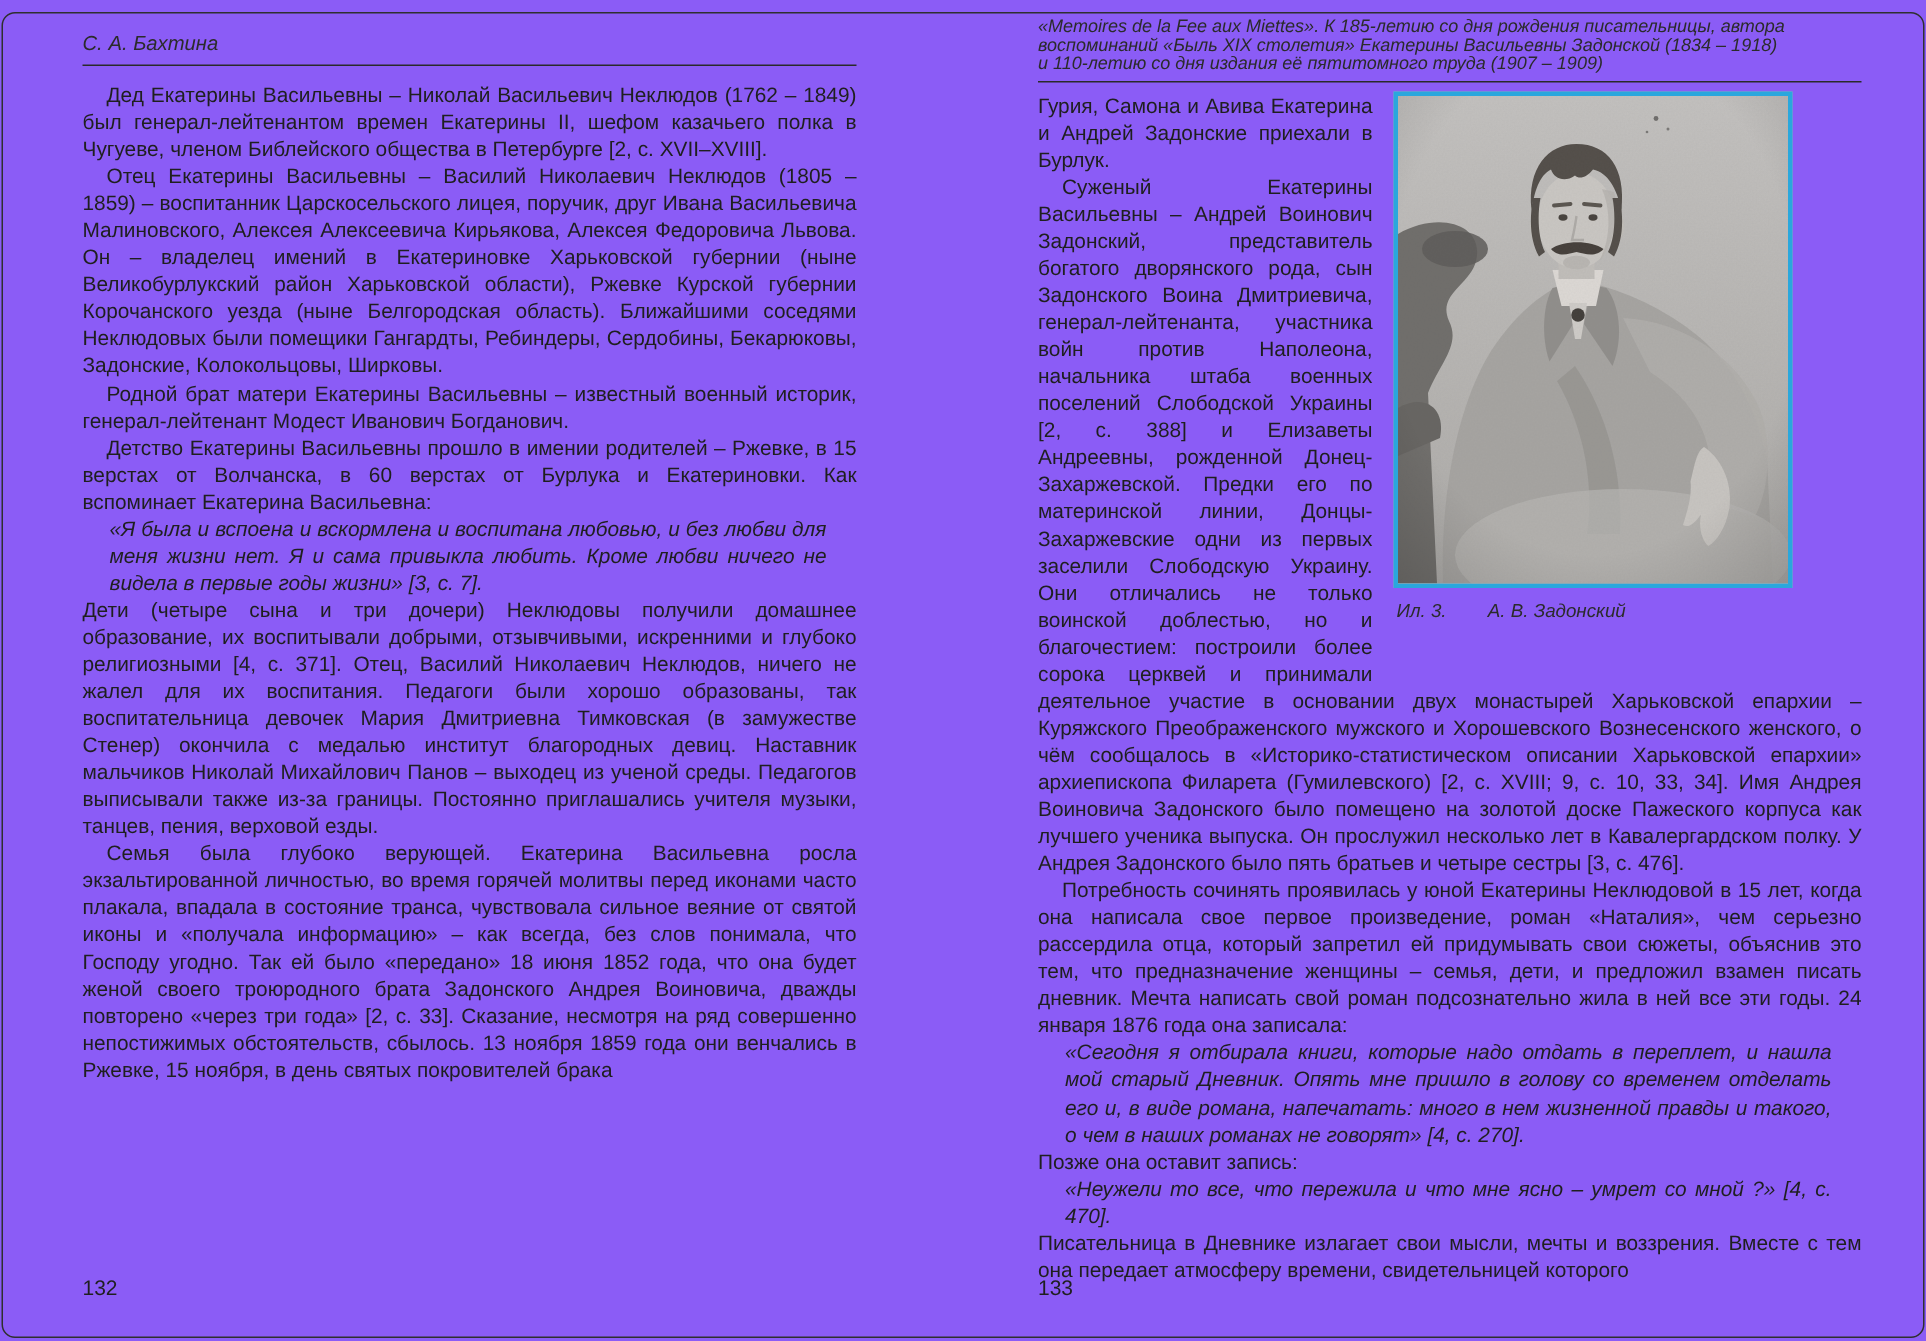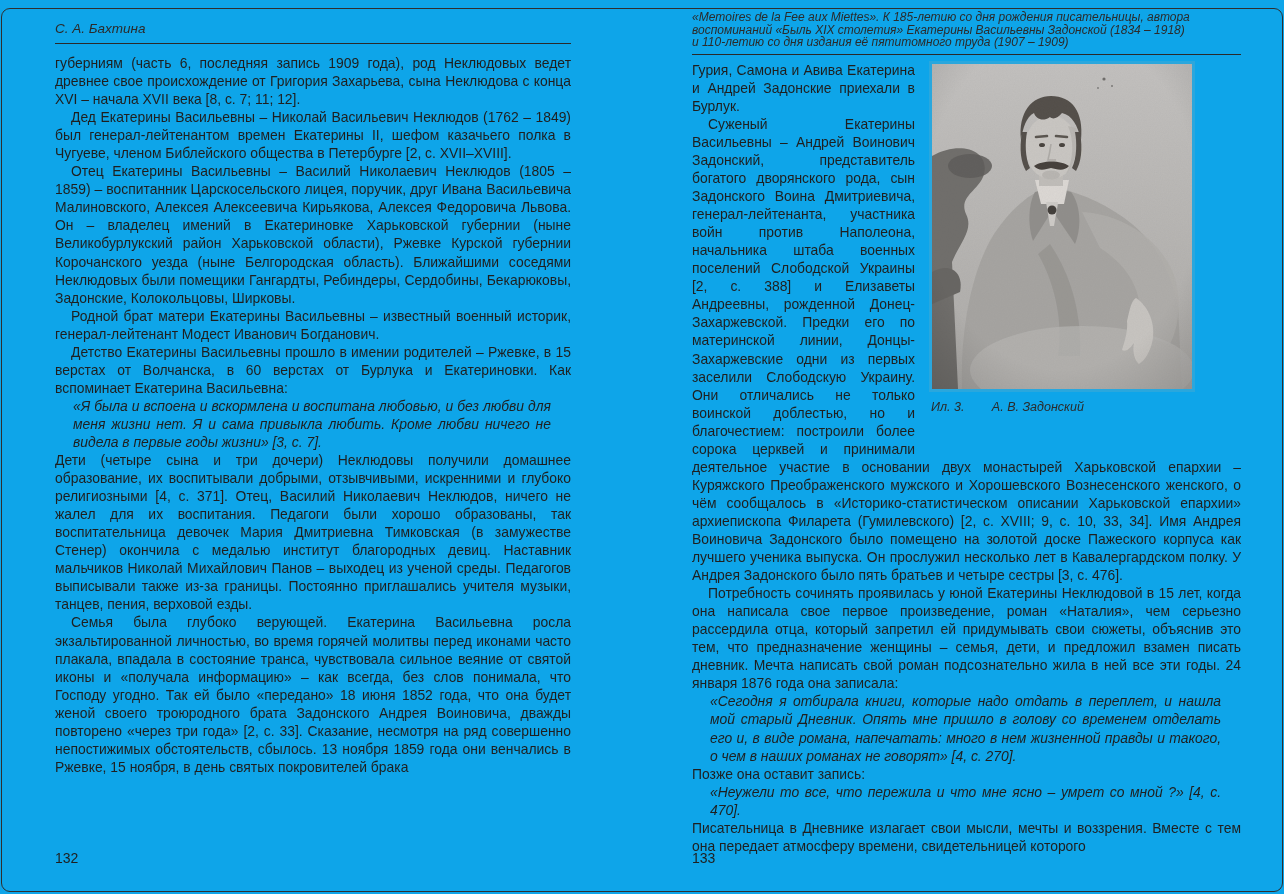--- a/index.html
+++ b/index.html
@@ -1,18 +1,18 @@
 <!DOCTYPE html>
 <html lang="ru"><head>
 <meta charset="utf-8">
 <style>
   html,body { margin:0; padding:0; background:#ffffff; }
   .screen {
     position:relative; width:1284px; height:894px; box-sizing:border-box;
-    background:#0ea5e9; overflow:hidden;
+    background:#8b5cf6; overflow:hidden;
     font-family:"Liberation Sans", sans-serif; color:#1f1f1f;
   }
   .frame {
     position:absolute; left:1px; top:8px; right:1px; bottom:2px;
     border:1.6px solid #2f2f2f; border-radius:9px; pointer-events:none;
   }
   .page { position:absolute; }
   .page.left  { left:55px; top:21px; width:516px; }
   .page.right { left:692px; top:11px; width:549px; }
 
@@ -58,21 +58,20 @@
 <body>
 
 <div class="screen">
   <div class="frame"></div>
 
   <section class="page left">
     <header class="runhead left-head">
       <span>С. А. Бахтина</span>
     </header>
     <div class="body">
-        <p class="para plain">губерниям (часть 6, последняя запись 1909 года), род Неклюдовых ведет древнее свое происхождение от Григория Захарьева, сына Неклюдова с конца XVI – начала XVII века [8, с. 7; 11; 12].</p>
         <p class="para indent">Дед Екатерины Васильевны – Николай Васильевич Неклюдов (1762 – 1849) был генерал-лейтенантом времен Екатерины II, шефом казачьего полка в Чугуеве, членом Библейского общества в Петербурге [2, с. XVII–XVIII].</p>
         <p class="para indent">Отец Екатерины Васильевны – Василий Николаевич Неклюдов (1805 – 1859) – воспитанник Царскосельского лицея, поручик, друг Ивана Васильевича Малиновского, Алексея Алексеевича Кирьякова, Алексея Федоровича Львова. Он – владелец имений в Екатериновке Харьковской губернии (ныне Великобурлукский район Харьковской области), Ржевке Курской губернии Корочанского уезда (ныне Белгородская область). Ближайшими соседями Неклюдовых были помещики Гангардты, Ребиндеры, Сердобины, Бекарюковы, Задонские, Колокольцовы, Ширковы.</p>
         <p class="para indent">Родной брат матери Екатерины Васильевны – известный военный историк, генерал-лейтенант Модест Иванович Богданович.</p>
         <p class="para indent">Детство Екатерины Васильевны прошло в имении родителей – Ржевке, в 15 верстах от Волчанска, в 60 верстах от Бурлука и Екатериновки. Как вспоминает Екатерина Васильевна:</p>
         <p class="para quote">«Я была и вспоена и вскормлена и воспитана любовью, и без любви для меня жизни нет. Я и сама привыкла любить. Кроме любви ничего не видела в первые годы жизни» [3, с. 7].</p>
         <p class="para plain">Дети (четыре сына и три дочери) Неклюдовы получили домашнее образование, их воспитывали добрыми, отзывчивыми, искренними и глубоко религиозными [4, с. 371]. Отец, Василий Николаевич Неклюдов, ничего не жалел для их воспитания. Педагоги были хорошо образованы, так воспитательница девочек Мария Дмитриевна Тимковская (в замужестве Стенер) окончила с медалью институт благородных девиц. Наставник мальчиков Николай Михайлович Панов – выходец из ученой среды. Педагогов выписывали также из-за границы. Постоянно приглашались учителя музыки, танцев, пения, верховой езды.</p>
         <p class="para indent">Семья была глубоко верующей. Екатерина Васильевна росла экзальтированной личностью, во время горячей молитвы перед иконами часто плакала, впадала в состояние транса, чувствовала сильное веяние от святой иконы и «получала информацию» – как всегда, без слов понимала, что Господу угодно. Так ей было «передано» 18 июня 1852 года, что она будет женой своего троюродного брата Задонского Андрея Воиновича, дважды повторено «через три года» [2, с. 33]. Сказание, несмотря на ряд совершенно непостижимых обстоятельств, сбылось. 13 ноября 1859 года они венчались в Ржевке, 15 ноября, в день святых покровителей брака</p>
       </div>
   </section>
   <div class="pagenum left-num">132</div>

